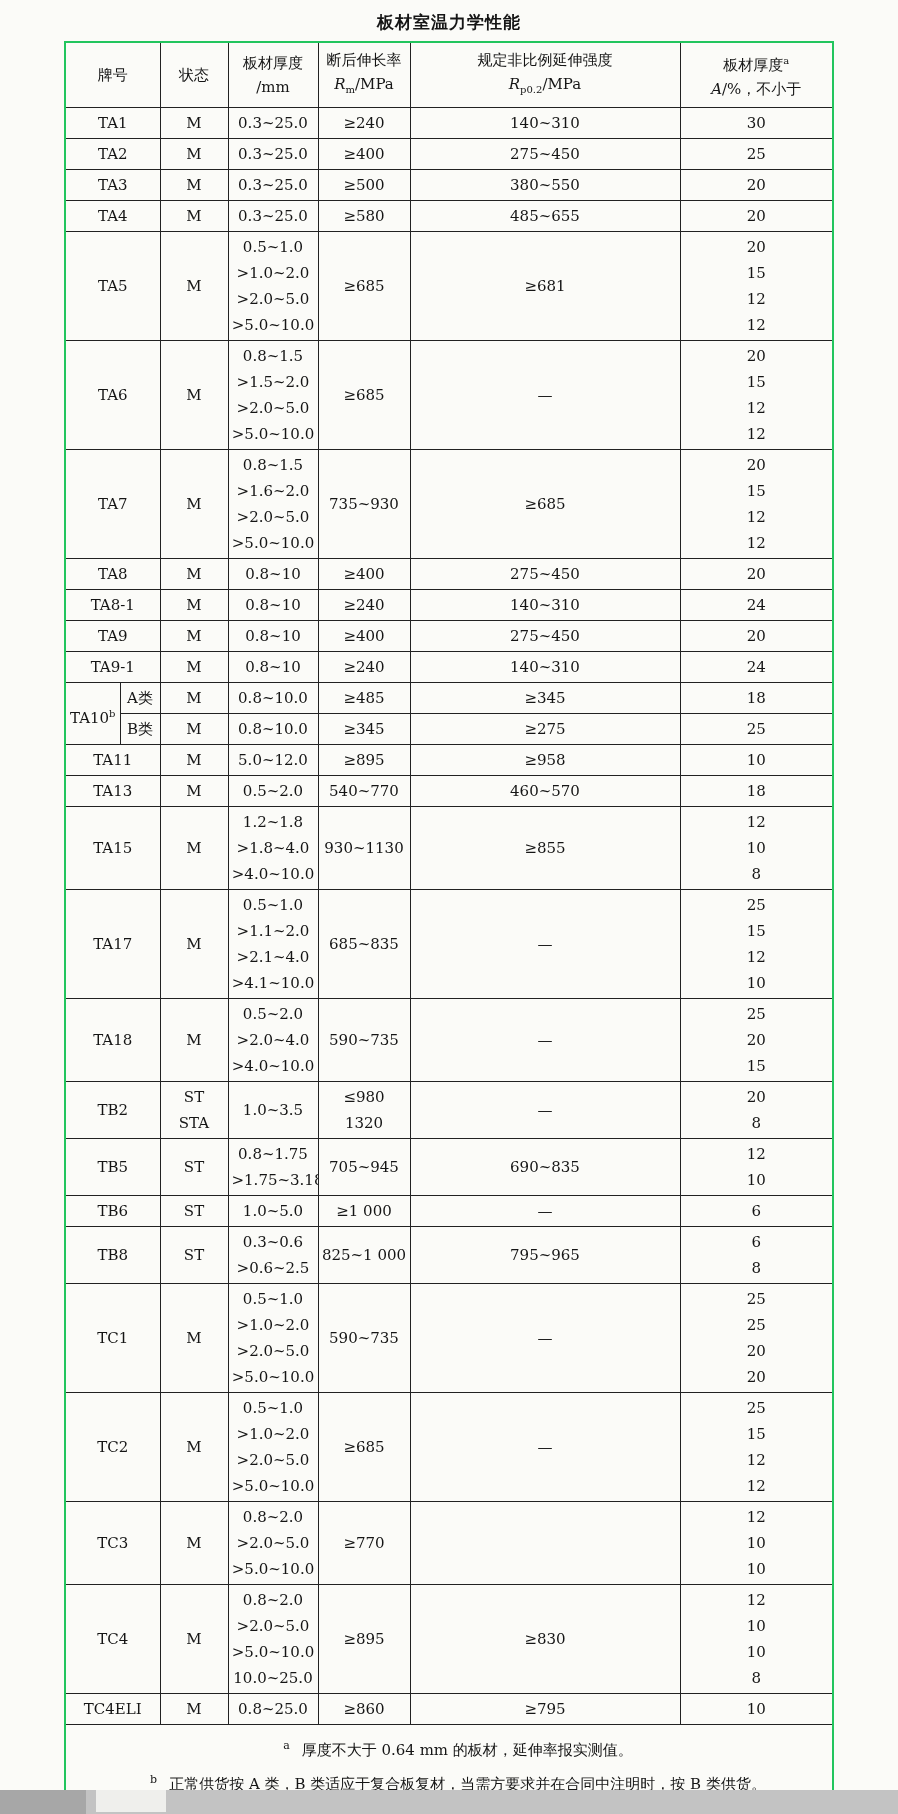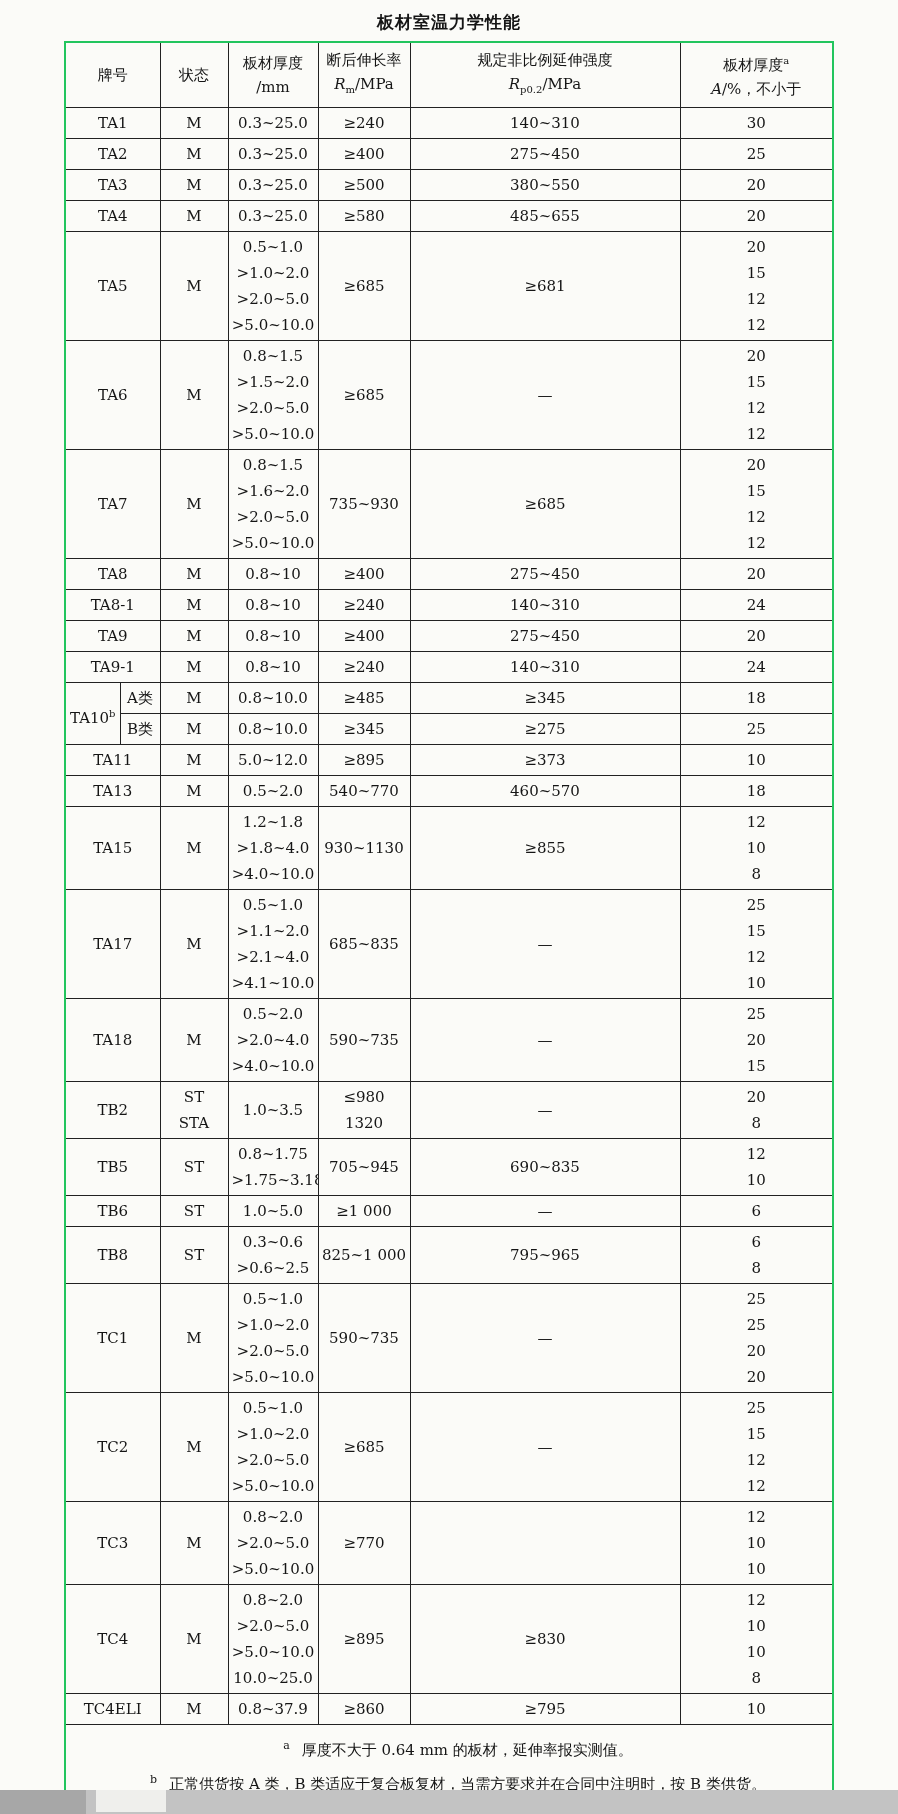--- a/index.html
+++ b/index.html
@@ -392,21 +392,21 @@
           <td>
             <div class="ln">M</div>
           </td>
           <td>
             <div class="ln">5.0~12.0</div>
           </td>
           <td>
             <div class="ln">≥895</div>
           </td>
           <td>
-            <div class="ln">≥373</div>
+            <div class="ln">≥958</div>
           </td>
           <td>
             <div class="ln">10</div>
           </td>
         </tr>
         <tr>
           <td colspan="2">
             <div class="ln">TA13</div>
           </td>
           <td>
@@ -689,21 +689,21 @@
           </td>
         </tr>
         <tr>
           <td colspan="2">
             <div class="ln">TC4ELI</div>
           </td>
           <td>
             <div class="ln">M</div>
           </td>
           <td>
-            <div class="ln">0.8~37.9</div>
+            <div class="ln">0.8~25.0</div>
           </td>
           <td>
             <div class="ln">≥860</div>
           </td>
           <td>
             <div class="ln">≥795</div>
           </td>
           <td>
             <div class="ln">10</div>
           </td>

